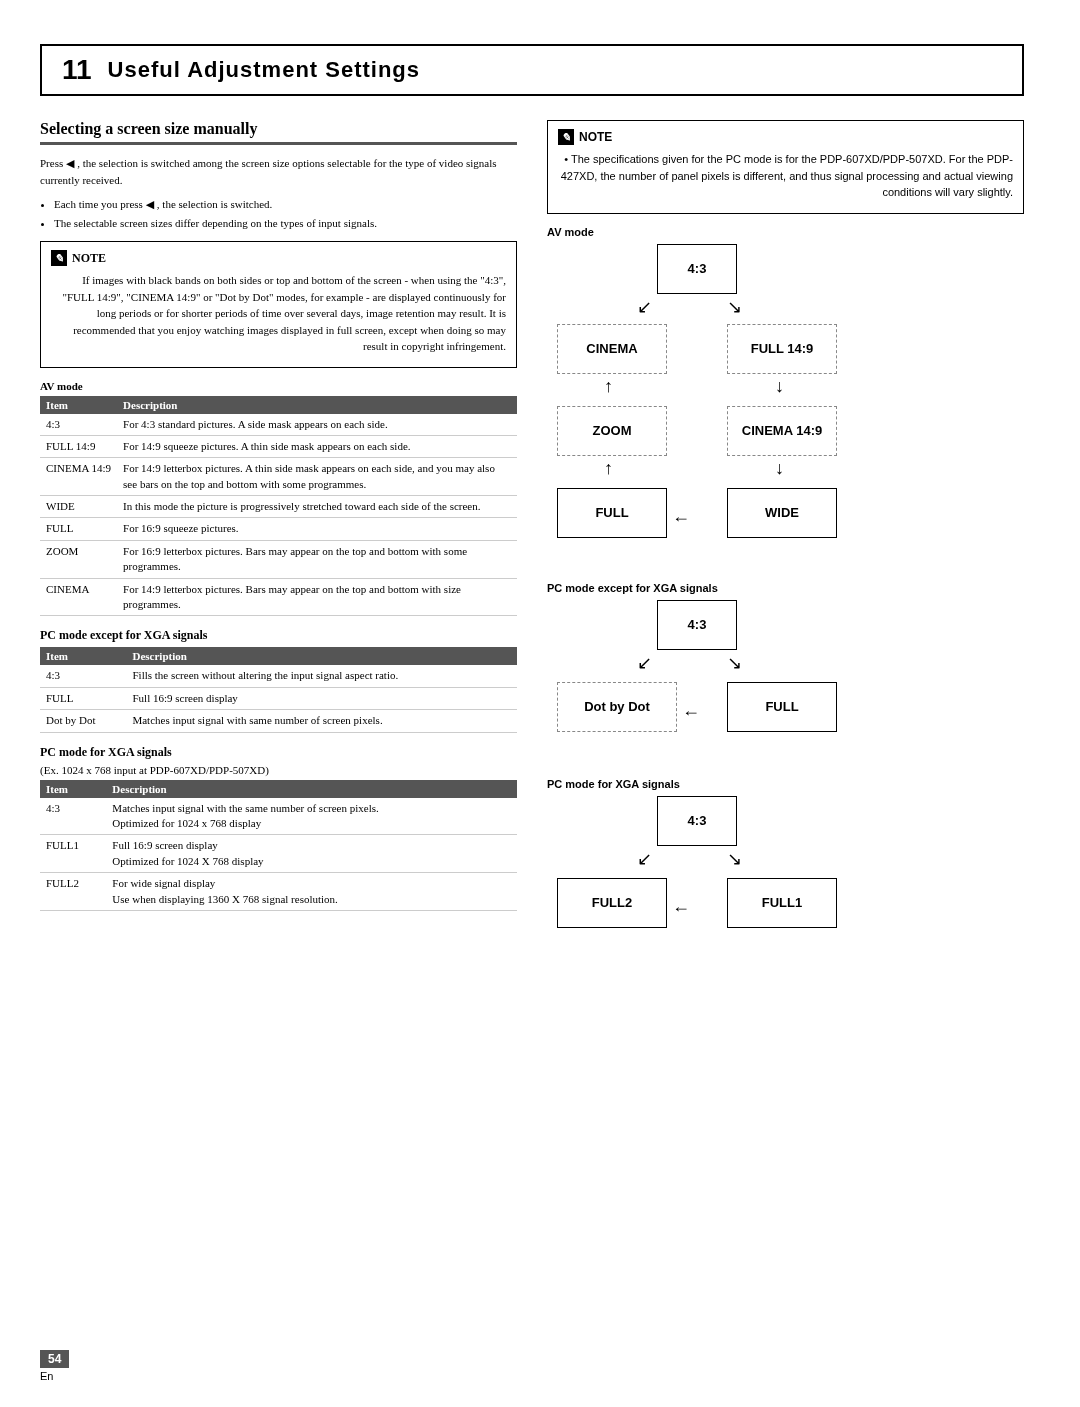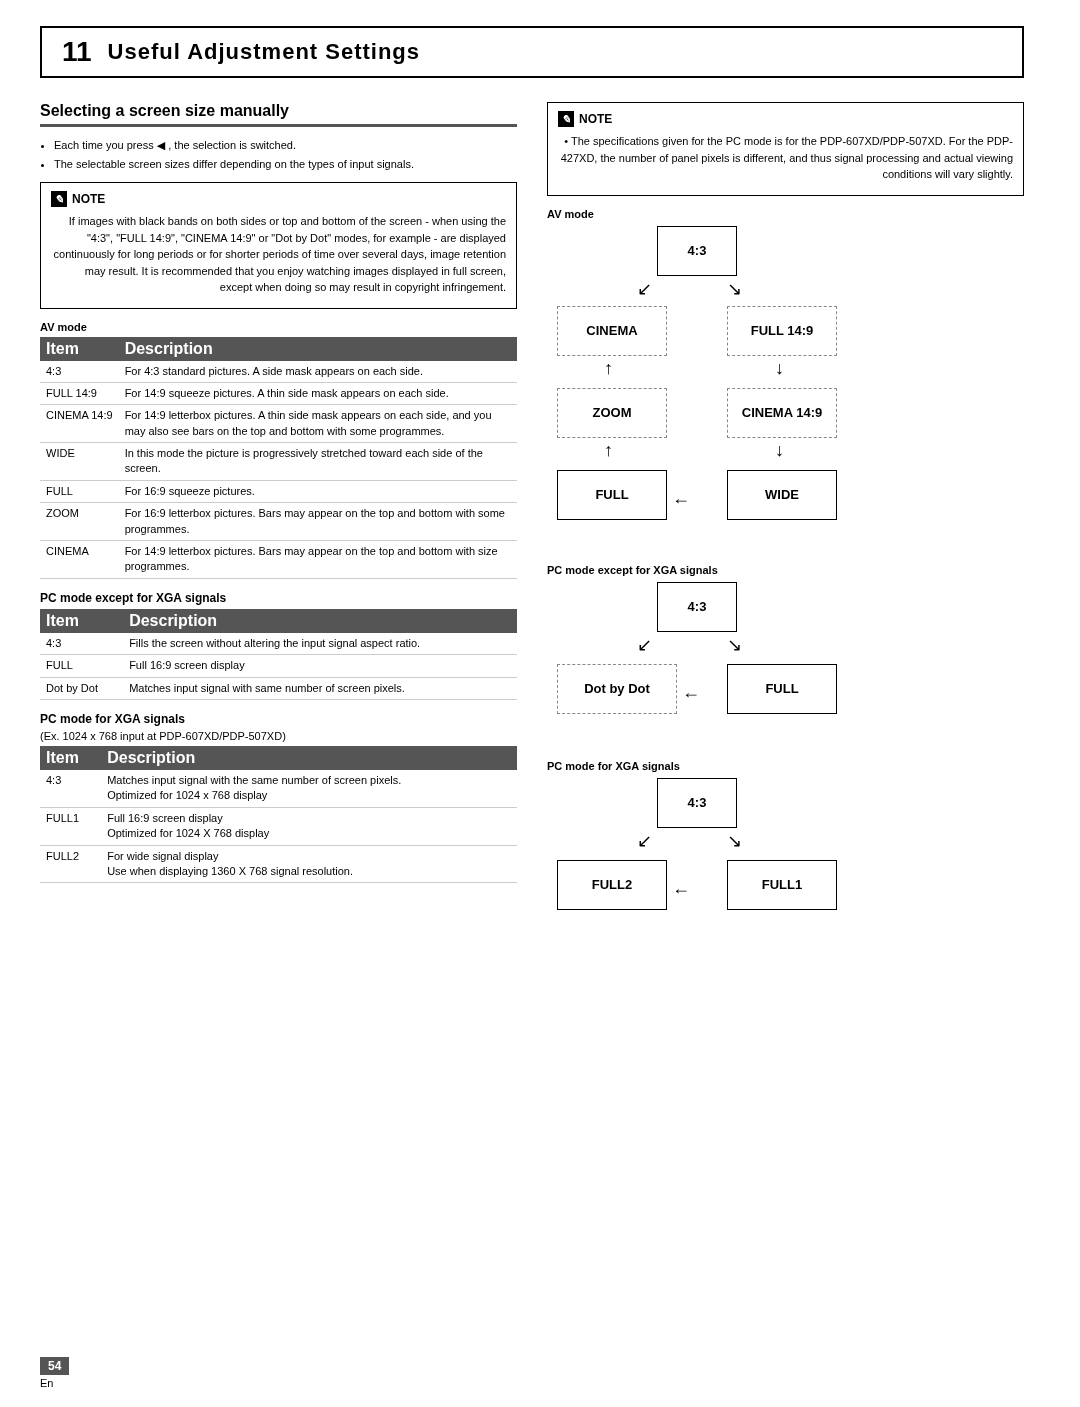--- a/index.html
+++ b/index.html
@@ -8,21 +8,21 @@
       font-size: 11px;
       background: #fff;
       color: #000;
       width: 1080px;
       min-height: 1407px;
       padding: 0;
     }
     .page {
       width: 1064px;
       min-height: 1407px;
-      padding: 26px 40px 40px 40px;
+      padding: 44px 40px 40px 40px;
       position: relative;
     }
     
     .chapter-header {
       display: flex;
       align-items: center;
       background: #fff;
       border: 2px solid #000;
       padding: 8px 20px;
       margin-bottom: 24px;
@@ -38,20 +38,21 @@
       letter-spacing: 1px;
     }
 
     .two-col {
       display: flex;
       gap: 30px;
     }
     .left-col {
       flex: 1 1 0;
       min-width: 0;
+      font-family: Liberation Serif, serif;
     }
     .right-col {
       flex: 1 1 0;
       min-width: 0;
     }
 
     
     .section-title {
       font-size: 16px;
       font-weight: bold;
@@ -127,21 +128,21 @@
       font-size: 11px;
     }
     .av-table thead tr {
       background: #555;
       color: #fff;
     }
     .av-table thead th {
       padding: 3px 6px;
       text-align: left;
       font-weight: bold;
-      font-size: 16px;
+      font-size: 11px;
     }
     .av-table tbody tr {
       border-bottom: 1px solid #ccc;
     }
     .av-table tbody td {
       padding: 3px 6px;
       vertical-align: top;
       line-height: 1.4;
     }
     .av-table tbody td:first-child {
@@ -178,21 +179,21 @@
       align-items: center;
       justify-content: center;
       font-size: 13px;
       font-weight: bold;
       background: #fff;
     }
 
     
     .page-footer {
       position: absolute;
-      bottom: 18px;
+      bottom: 25px;
       left: 40px;
       font-size: 12px;
     }
     .page-num-box {
       display: inline-block;
       background: #555;
       color: #fff;
       padding: 2px 8px;
       font-size: 12px;
       font-weight: bold;
@@ -220,20 +221,23 @@
     <span class="chapter-num">11</span>
     <span class="chapter-title">Useful Adjustment Settings</span>
   </div>
 
   <div class="two-col">
 
     <div class="left-col">
 
       <div class="section-title">Selecting a screen size manually</div>
 
+      <p class="intro-text">
+        Press ◀ , the selection is switched among the screen size options selectable for the type of video signals currently received.
+      </p>
 
       <ul class="bullet-list">
         <li>Each time you press ◀ , the selection is switched.</li>
         <li>The selectable screen sizes differ depending on the types of input signals.</li>
       </ul>
 
       <div class="note-box">
         <div class="note-header">
           <span class="note-icon">✎</span>
           <span>NOTE</span>

